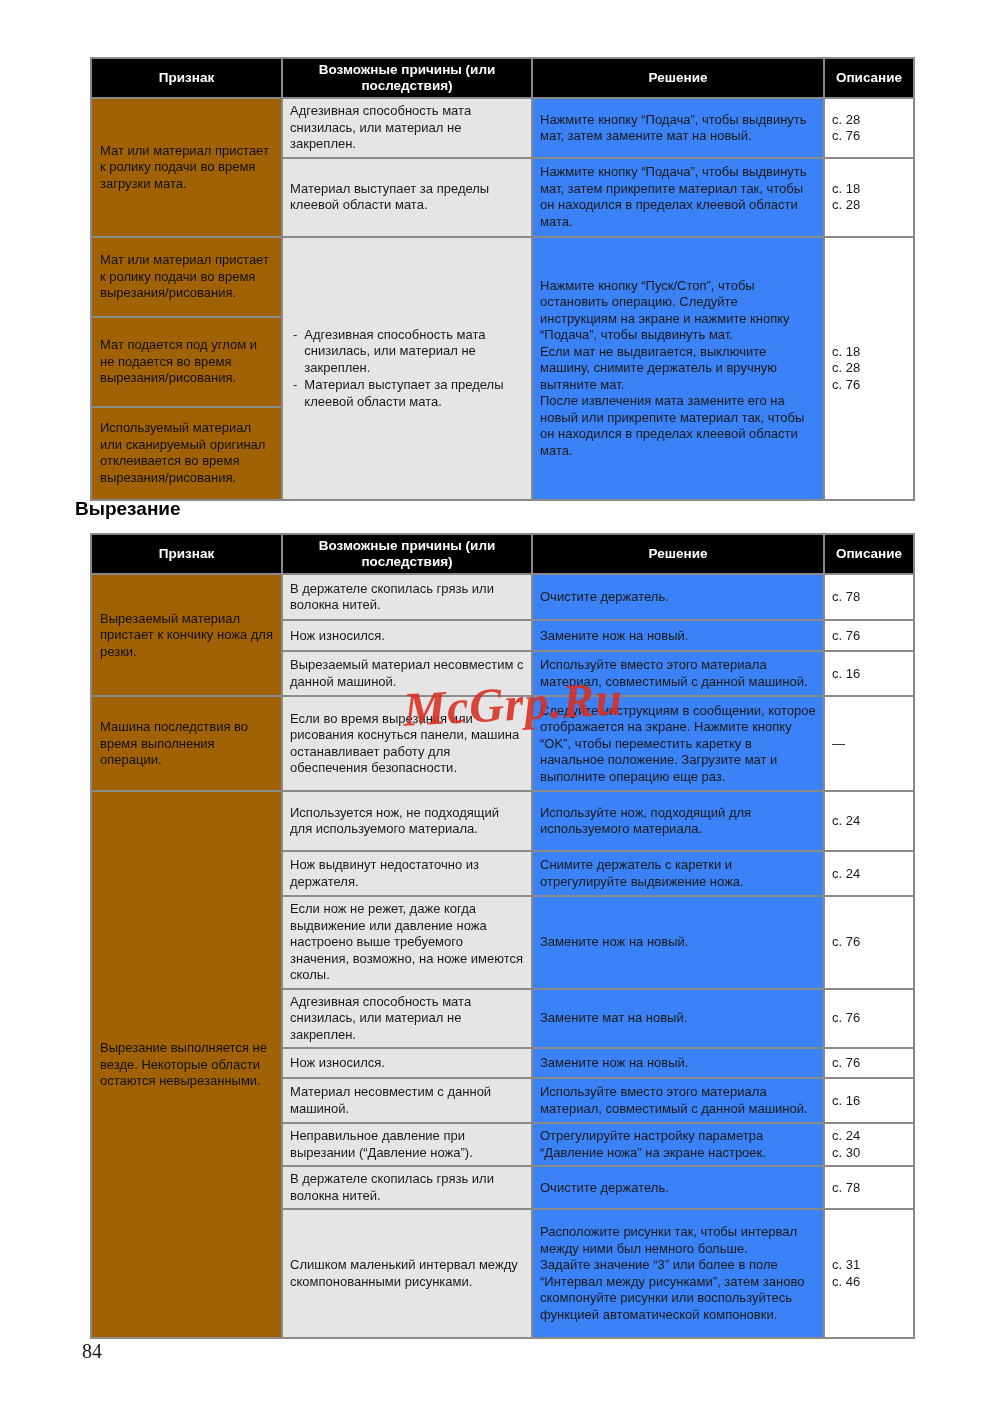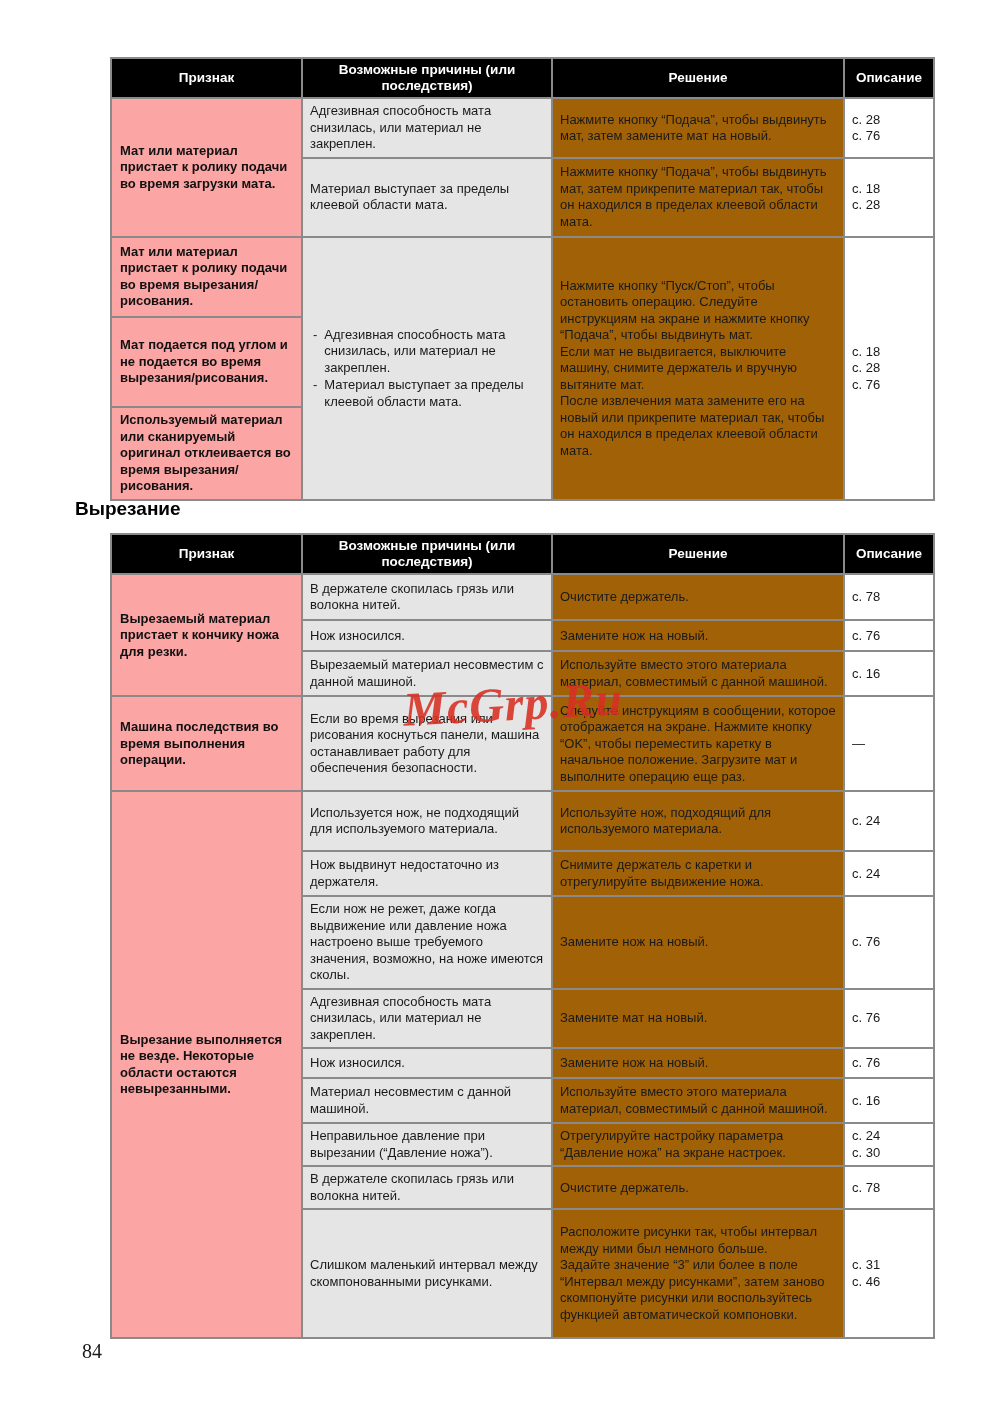--- a/index.html
+++ b/index.html
@@ -10,39 +10,38 @@
   }
   .page { position:absolute; inset:0; background:#ffffff; overflow:hidden; }
 
   .tbl-wrap { position:absolute; left:90px; width:823px; }
   #tbl1-wrap { top:57px; }
   #tbl2-wrap { top:533px; }
 
   table.tbl {
     border-collapse:collapse; table-layout:fixed; width:823px;
     border:2px solid #ef4444;
-    margin-left:20px;
   }
   .tbl th, .tbl td {
     border:2px solid #8a8a8a;
     padding:4px 7px;
     font-size:13px; line-height:1.27;
     vertical-align:middle; text-align:left;
     overflow:hidden;
   }
   .tbl th {
     background:#000000; color:#ffffff;
     font-weight:bold; text-align:center; font-size:13.5px;
     padding:3px 4px; line-height:1.2;
   }
   td.symptom {
-    background:#fca5a5; color:#111111; font-weight:bold; padding-left:8px;
+    background:#a16207; color:#111111; font-weight:normal; padding-left:8px;
   }
   td.cause  { background:#e5e5e5; }
-  td.solution { background:#a16207; white-space:pre-line; }
+  td.solution { background:#3b82f6; white-space:pre-line; }
   td.desc { background:#ffffff; white-space:pre-line; }
 
   .dash-item { display:flex; gap:7px; margin:1px 0; padding-left:3px; }
   .dash-item .dash { flex:0 0 auto; }
 
   .section-heading {
     position:absolute; left:75px; top:498px;
     font-size:19px; font-weight:bold; color:#000;
   }
   .watermark {

